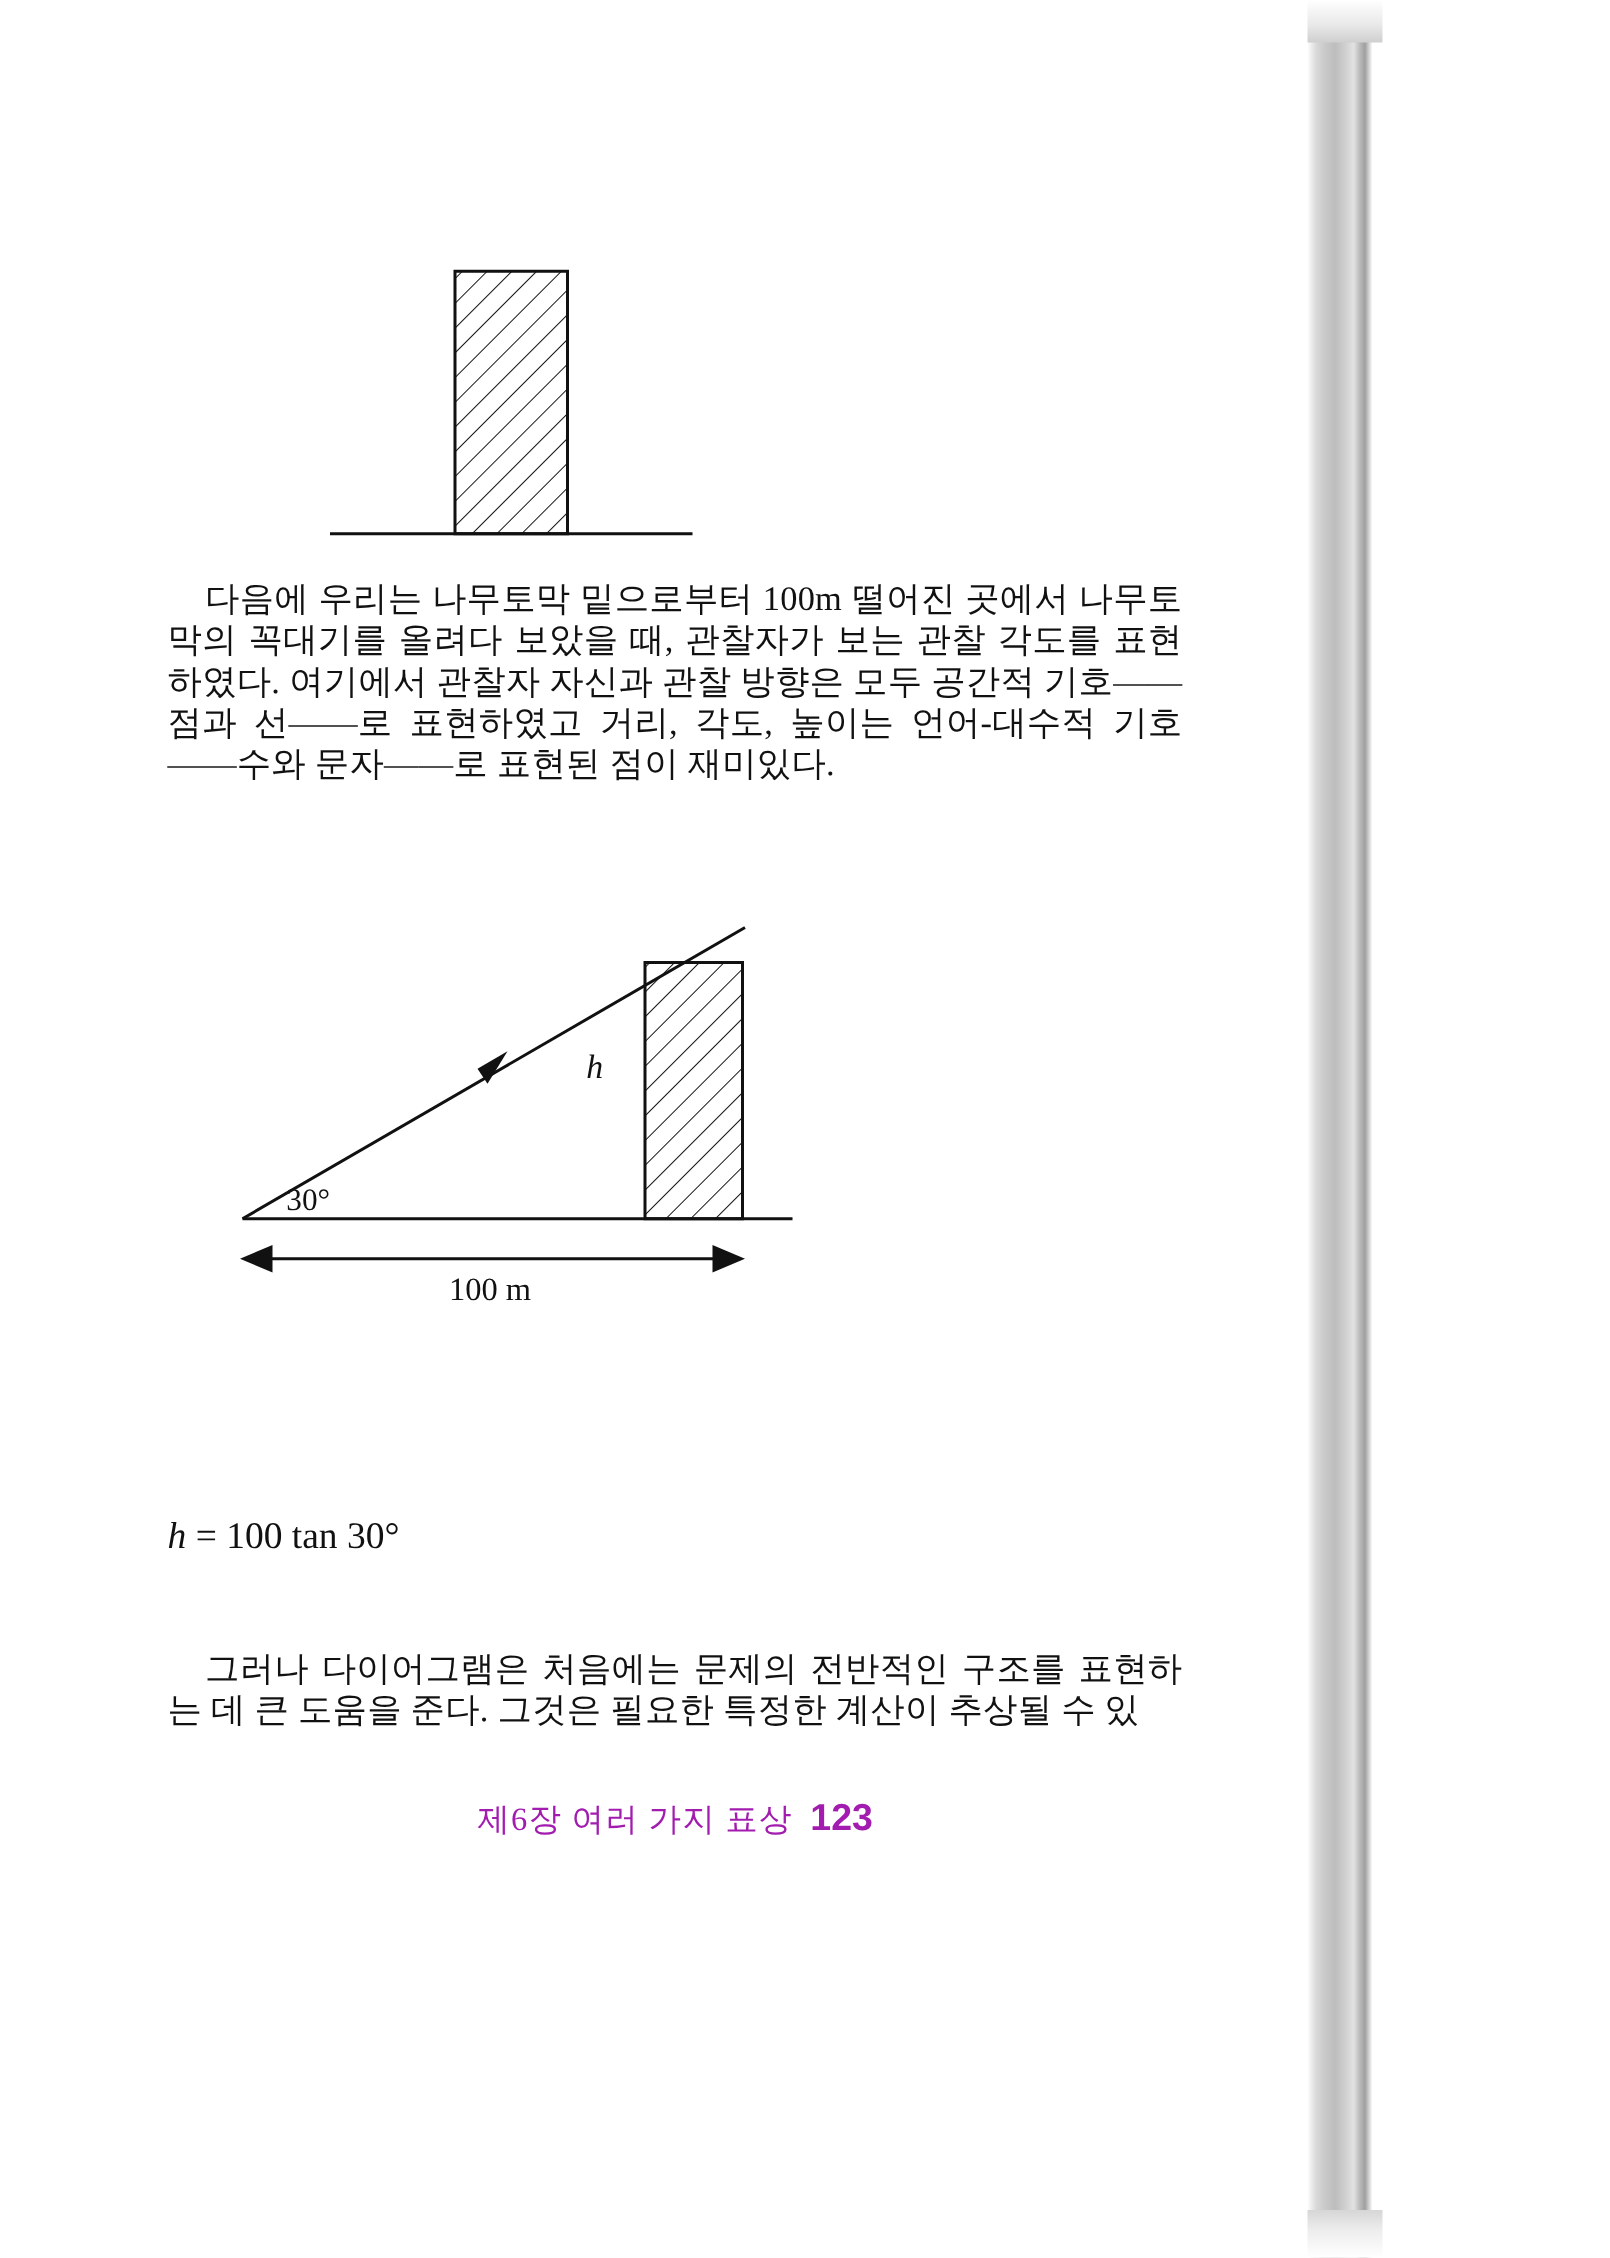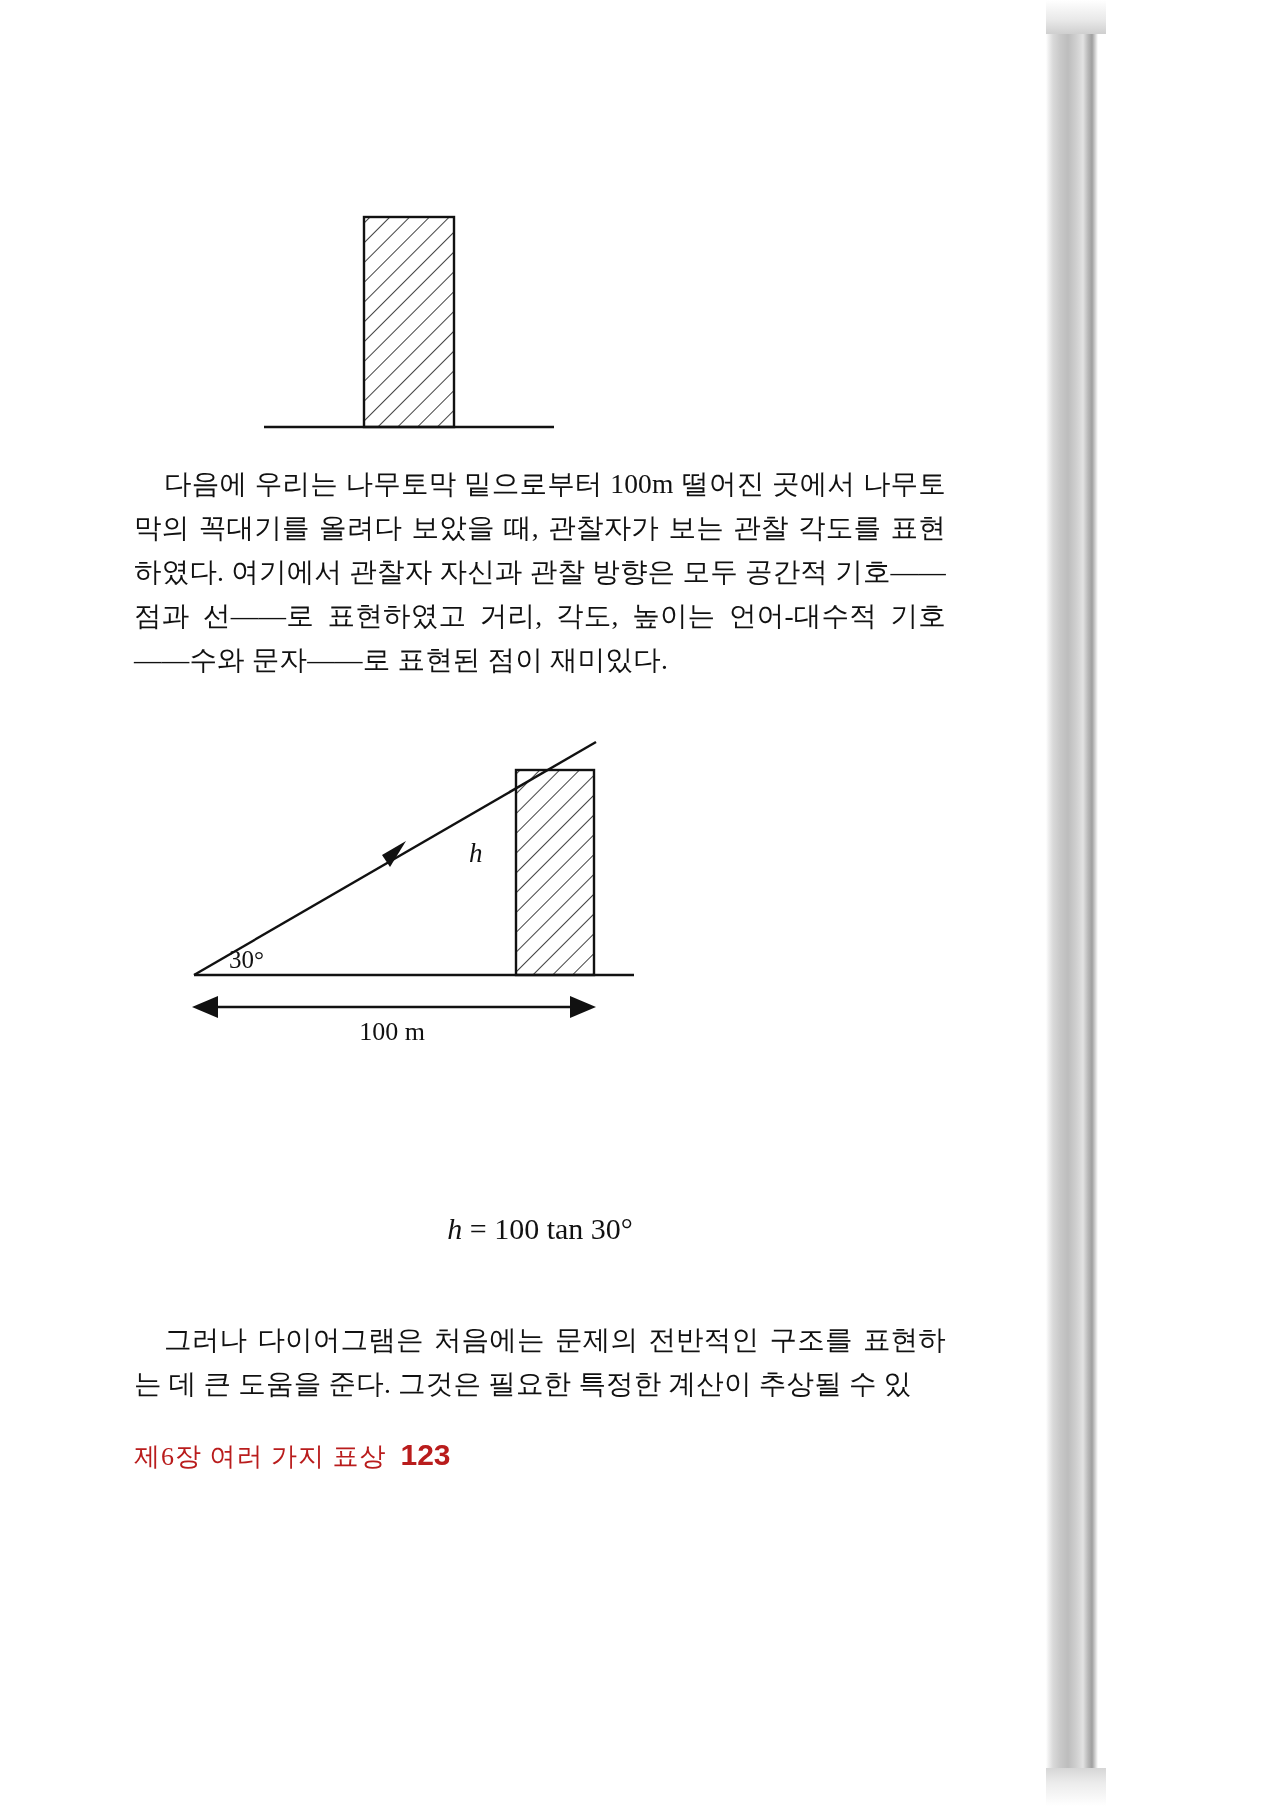--- a/index.html
+++ b/index.html
@@ -58,21 +58,21 @@
     left: 1046px;
     top: 1768px;
     width: 60px;
     height: 38px;
     background: linear-gradient(to top, #ffffff 0%, #ececec 60%, #d6d6d6 100%);
   }
 
   p.body-text {
     margin: 0;
     font-size: 27.5px;
-    line-height: 44px;
+    line-height: 33px;
     text-align: justify;
     text-justify: inter-character;
     color: #111111;
     letter-spacing: 0.2px;
   }
   p.body-text .indent { display: inline-block; width: 30px; }
 
   
   #figure-block {
     position: absolute;
@@ -106,42 +106,41 @@
     top: 1082px;
     width: 812px;
   }
 
   
   #equation {
     position: absolute;
     left: 134px;
     top: 1212px;
     width: 812px;
-    text-align: center;
     font-size: 30px;
     color: #111111;
   }
   #equation .ital { font-style: italic; }
 
   
   #para-3 {
     position: absolute;
     left: 134px;
     top: 1318px;
     width: 812px;
   }
 
   
   #footer {
     position: absolute;
     left: 134px;
     top: 1438px;
     width: 812px;
-    text-align: left;
-    color: #b91c1c;
+    text-align: center;
+    color: #a21caf;
   }
   #footer .chap {
     font-size: 26px;
     letter-spacing: 1px;
     font-family: "Liberation Serif", serif;
   }
   #footer .pageno {
     font-size: 30px;
     font-weight: bold;
     margin-left: 14px;

